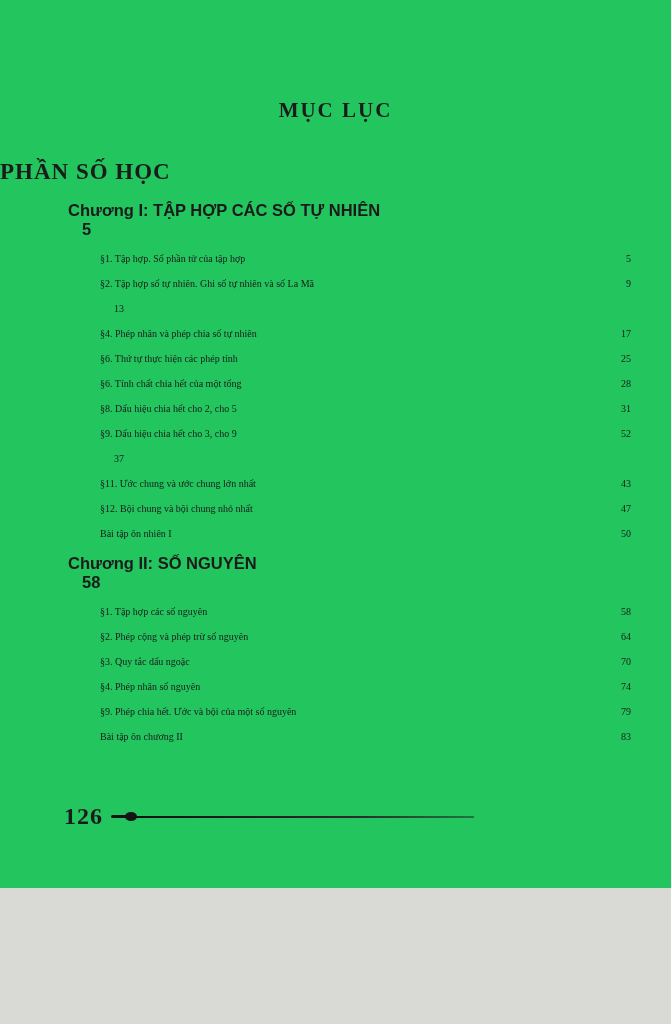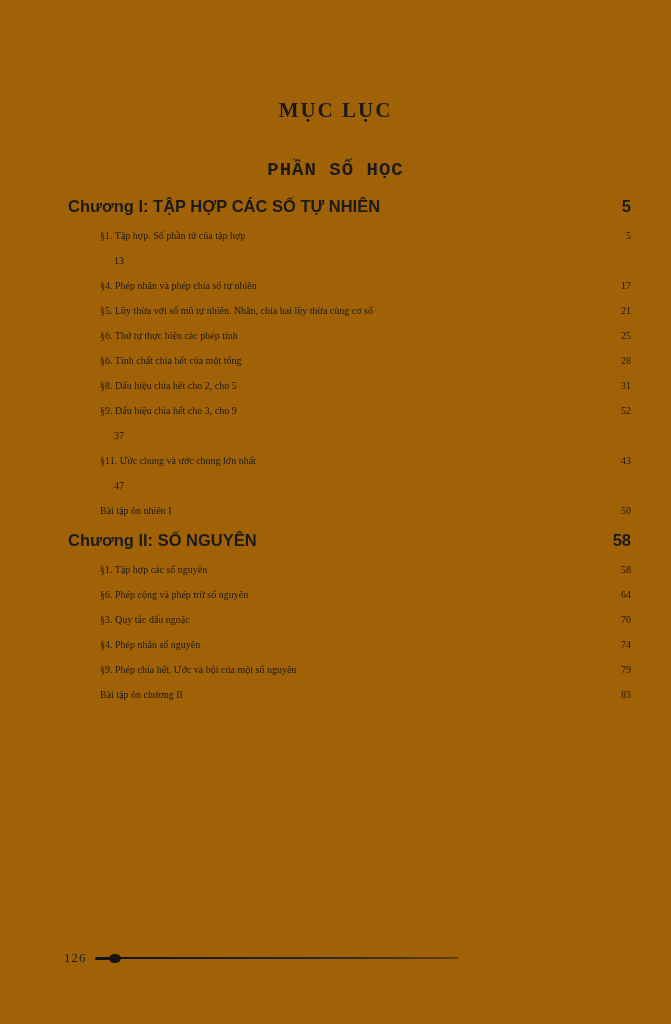--- a/index.html
+++ b/index.html
@@ -1,76 +1,76 @@
 <!DOCTYPE html>
 <html><head>
 <meta charset="utf-8">
 <style>
   html,body { margin:0; padding:0; background:#d9d9d6; }
   .page {
     position:relative;
-    width:671px; height:1024px;
+    width:671px; height:888px;
     margin:0 auto;
-    background:#a16207;
+    background:#22c55e;
     box-sizing:border-box;
     color:#1b1b1b;
     font-family:"Liberation Serif", serif;
     overflow:hidden;
   }
   .toc-title {
     margin:0;
     padding-top:98px;
     text-align:center;
     font-size:21px;
     font-weight:bold;
     letter-spacing:2px;
     font-family:"Liberation Serif", serif;
   }
   .part-title {
     margin:36px 0 8px 0;
-    text-align:center;
-    font-size:19px;
+    font-size:23px;
     font-weight:bold;
     letter-spacing:1px;
-    font-family:Liberation Mono, monospace;
+    font-family:Liberation Serif, serif;
   }
   .toc {
     margin:6px 40px 0 68px;
   }
   .chapter-row {
     display:flex;
     justify-content:space-between;
     align-items:flex-start;
     font-family:"Liberation Sans", sans-serif;
     font-weight:bold;
     font-size:16.5px;
     padding:8px 0 7px 0;
     white-space:nowrap;
+    flex-direction:column;
   }
   .item-row {
     display:flex;
     justify-content:space-between;
     align-items:baseline;
     font-family:"Liberation Serif", serif;
     font-size:10px;
     padding:7px 0 7px 32px;
     white-space:nowrap;
   }
   .pg { margin-left:14px; }
   .footer {
     position:absolute;
     left:64px;
     bottom:58px;
     display:flex;
     align-items:center;
   }
   .footer-num {
     font-family:"Liberation Serif", serif;
-    font-weight:normal;
-    font-size:13px;
+    font-weight:bold;
+    font-size:24px;
     letter-spacing:1px;
   }
   .orn { display:flex; align-items:center; margin-left:8px; }
   .orn-line1 { width:16px; height:3px; background:#141414; border-radius:2px; }
   .orn-dot { width:12px; height:9px; background:#141414; border-radius:50%; margin-left:-2px; }
   .orn-line2 {
     width:338px; height:2px; margin-left:-1px;
     background:linear-gradient(to right, #141414, #2b2b2b 65%, rgba(20,20,20,0.45));
   }
 </style>
@@ -84,29 +84,29 @@
   <div class="toc" id="toc">
       <div class="chapter-row">
         <span>Chương I: TẬP HỢP CÁC SỐ TỰ NHIÊN</span>
         <span class="pg">5</span>
       </div>
       <div class="item-row">
         <span>§1. Tập hợp. Số phần tử của tập hợp</span>
         <span class="pg">5</span>
       </div>
       <div class="item-row">
+        <span>§2. Tập hợp số tự nhiên. Ghi số tự nhiên và số La Mã</span>
+        <span class="pg">9</span>
+      </div>
+      <div class="item-row">
         <span class="pg">13</span>
       </div>
       <div class="item-row">
         <span>§4. Phép nhân và phép chia số tự nhiên</span>
         <span class="pg">17</span>
-      </div>
-      <div class="item-row">
-        <span>§5. Lũy thừa với số mũ tự nhiên. Nhân, chia hai lũy thừa cùng cơ số</span>
-        <span class="pg">21</span>
       </div>
       <div class="item-row">
         <span>§6. Thứ tự thực hiện các phép tính</span>
         <span class="pg">25</span>
       </div>
       <div class="item-row">
         <span>§6. Tính chất chia hết của một tổng</span>
         <span class="pg">28</span>
       </div>
       <div class="item-row">
@@ -118,36 +118,37 @@
         <span class="pg">52</span>
       </div>
       <div class="item-row">
         <span class="pg">37</span>
       </div>
       <div class="item-row">
         <span>§11. Ước chung và ước chung lớn nhất</span>
         <span class="pg">43</span>
       </div>
       <div class="item-row">
+        <span>§12. Bội chung và bội chung nhỏ nhất</span>
         <span class="pg">47</span>
       </div>
       <div class="item-row">
         <span>Bài tập ôn nhiên I</span>
         <span class="pg">50</span>
       </div>
       <div class="chapter-row">
         <span>Chương II: SỐ NGUYÊN</span>
         <span class="pg">58</span>
       </div>
       <div class="item-row">
         <span>§1. Tập hợp các số nguyên</span>
         <span class="pg">58</span>
       </div>
       <div class="item-row">
-        <span>§6. Phép cộng và phép trừ số nguyên</span>
+        <span>§2. Phép cộng và phép trừ số nguyên</span>
         <span class="pg">64</span>
       </div>
       <div class="item-row">
         <span>§3. Quy tắc dấu ngoặc</span>
         <span class="pg">70</span>
       </div>
       <div class="item-row">
         <span>§4. Phép nhân số nguyên</span>
         <span class="pg">74</span>
       </div>

